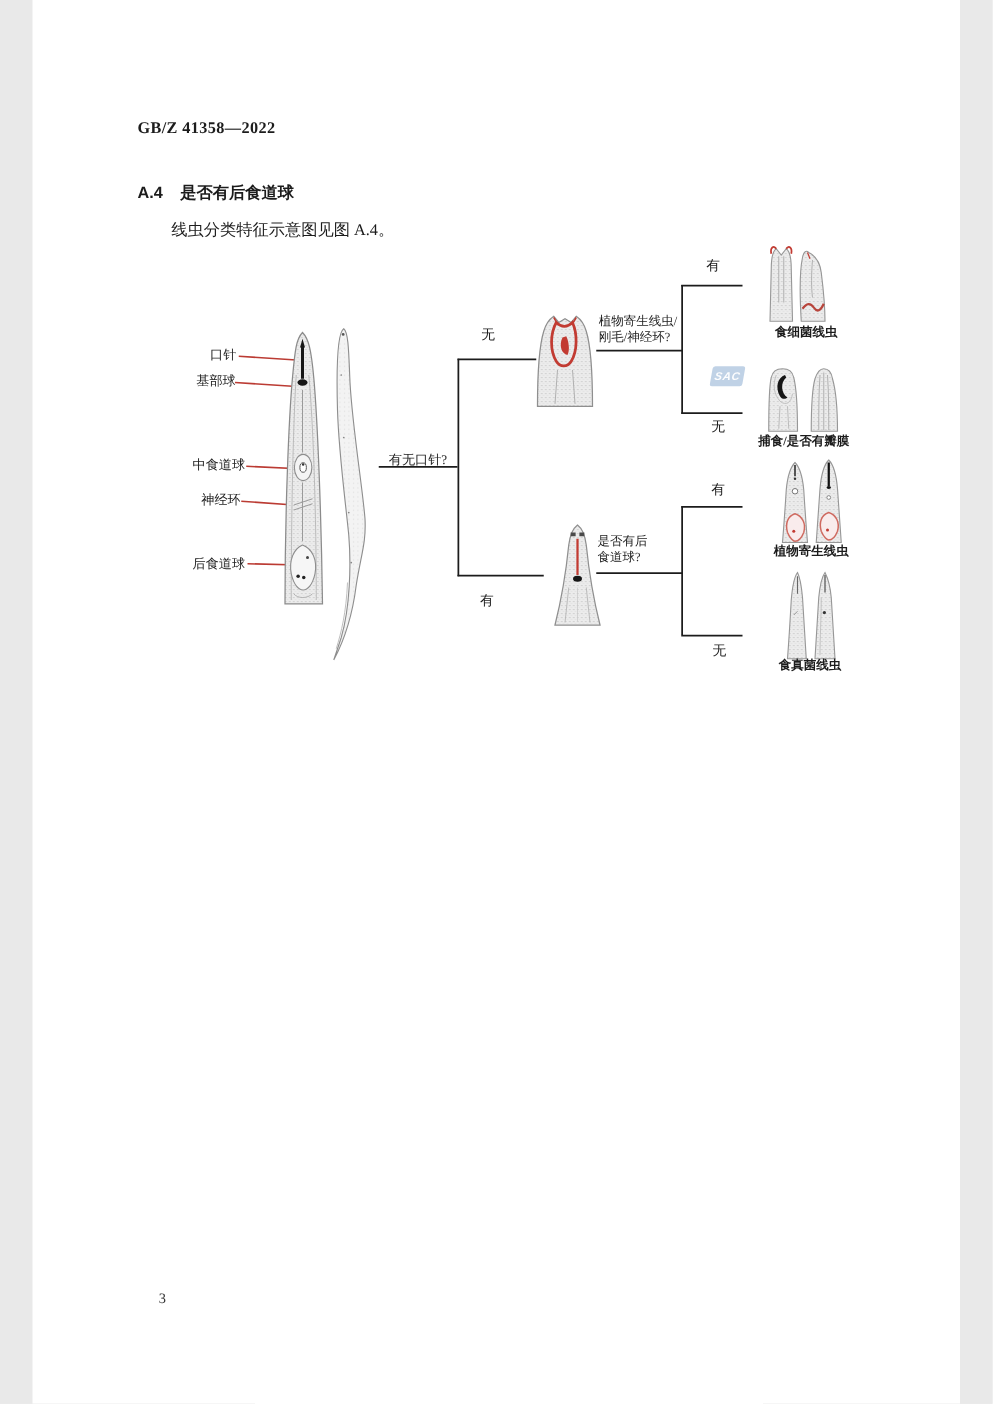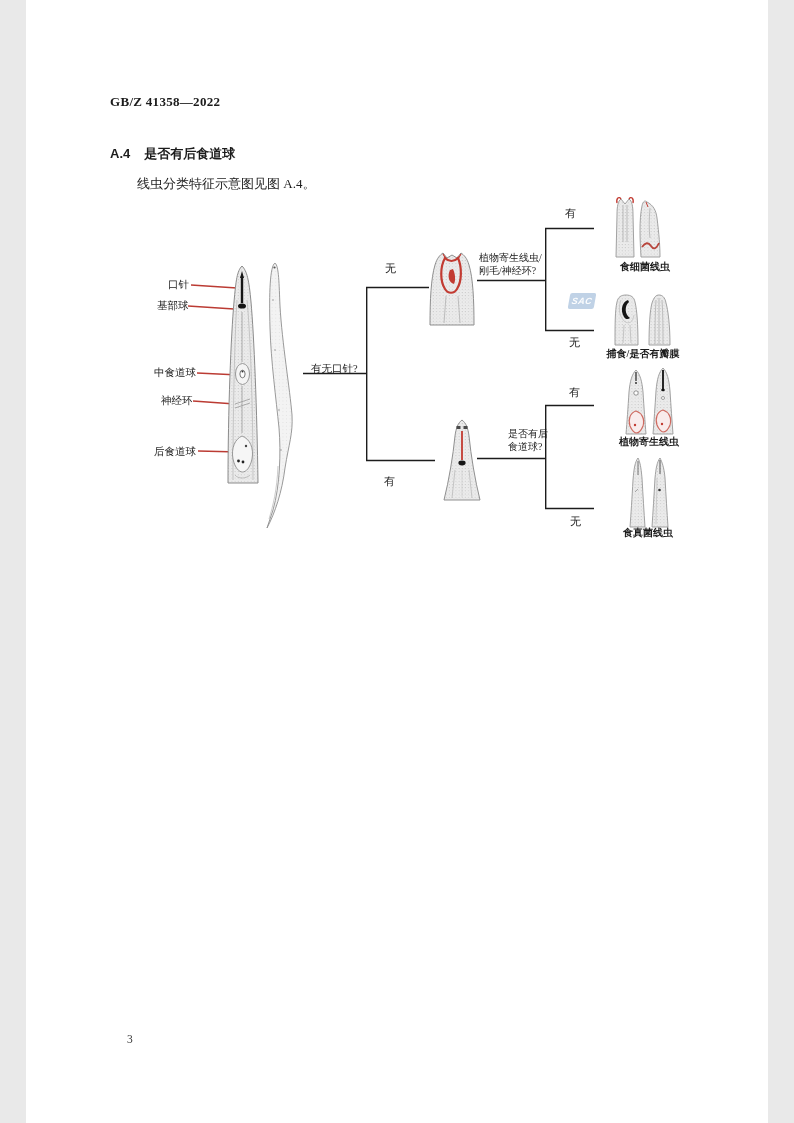--- a/index.html
+++ b/index.html
@@ -196,21 +196,21 @@
   <div class="abs lbl" style="left:142px;top:280px;">口针</div>
   <div class="abs lbl" style="left:131px;top:301px;">基部球</div>
   <div class="abs lbl" style="left:128px;top:368px;">中食道球</div>
   <div class="abs lbl" style="left:135px;top:396px;">神经环</div>
   <div class="abs lbl" style="left:128px;top:447px;">后食道球</div>
 
   <div class="abs lbl" style="left:285px;top:364px;">有无口针?</div>
   <div class="abs branch" style="left:359px;top:263px;">无</div>
   <div class="abs branch" style="left:358px;top:476px;">有</div>
   <div class="abs q" style="left:453px;top:251px;width:70px;">植物寄生线虫/刚毛/神经环?</div>
-  <div class="abs q" style="left:482px;top:427px;width:46px;">是否有后食道球?</div>
+  <div class="abs q" style="left:452px;top:427px;width:46px;">是否有后食道球?</div>
   <div class="abs branch" style="left:539px;top:208px;">有</div>
   <div class="abs branch" style="left:543px;top:337px;">无</div>
   <div class="abs branch" style="left:543px;top:387px;">有</div>
   <div class="abs branch" style="left:544px;top:516px;">无</div>
 
   <div class="abs leaf" style="left:559px;top:262px;">食细菌线虫</div>
   <div class="abs leaf" style="left:557px;top:349px;">捕食/是否有瓣膜</div>
   <div class="abs leaf" style="left:563px;top:437px;">植物寄生线虫</div>
   <div class="abs leaf" style="left:562px;top:528px;">食真菌线虫</div>
 

